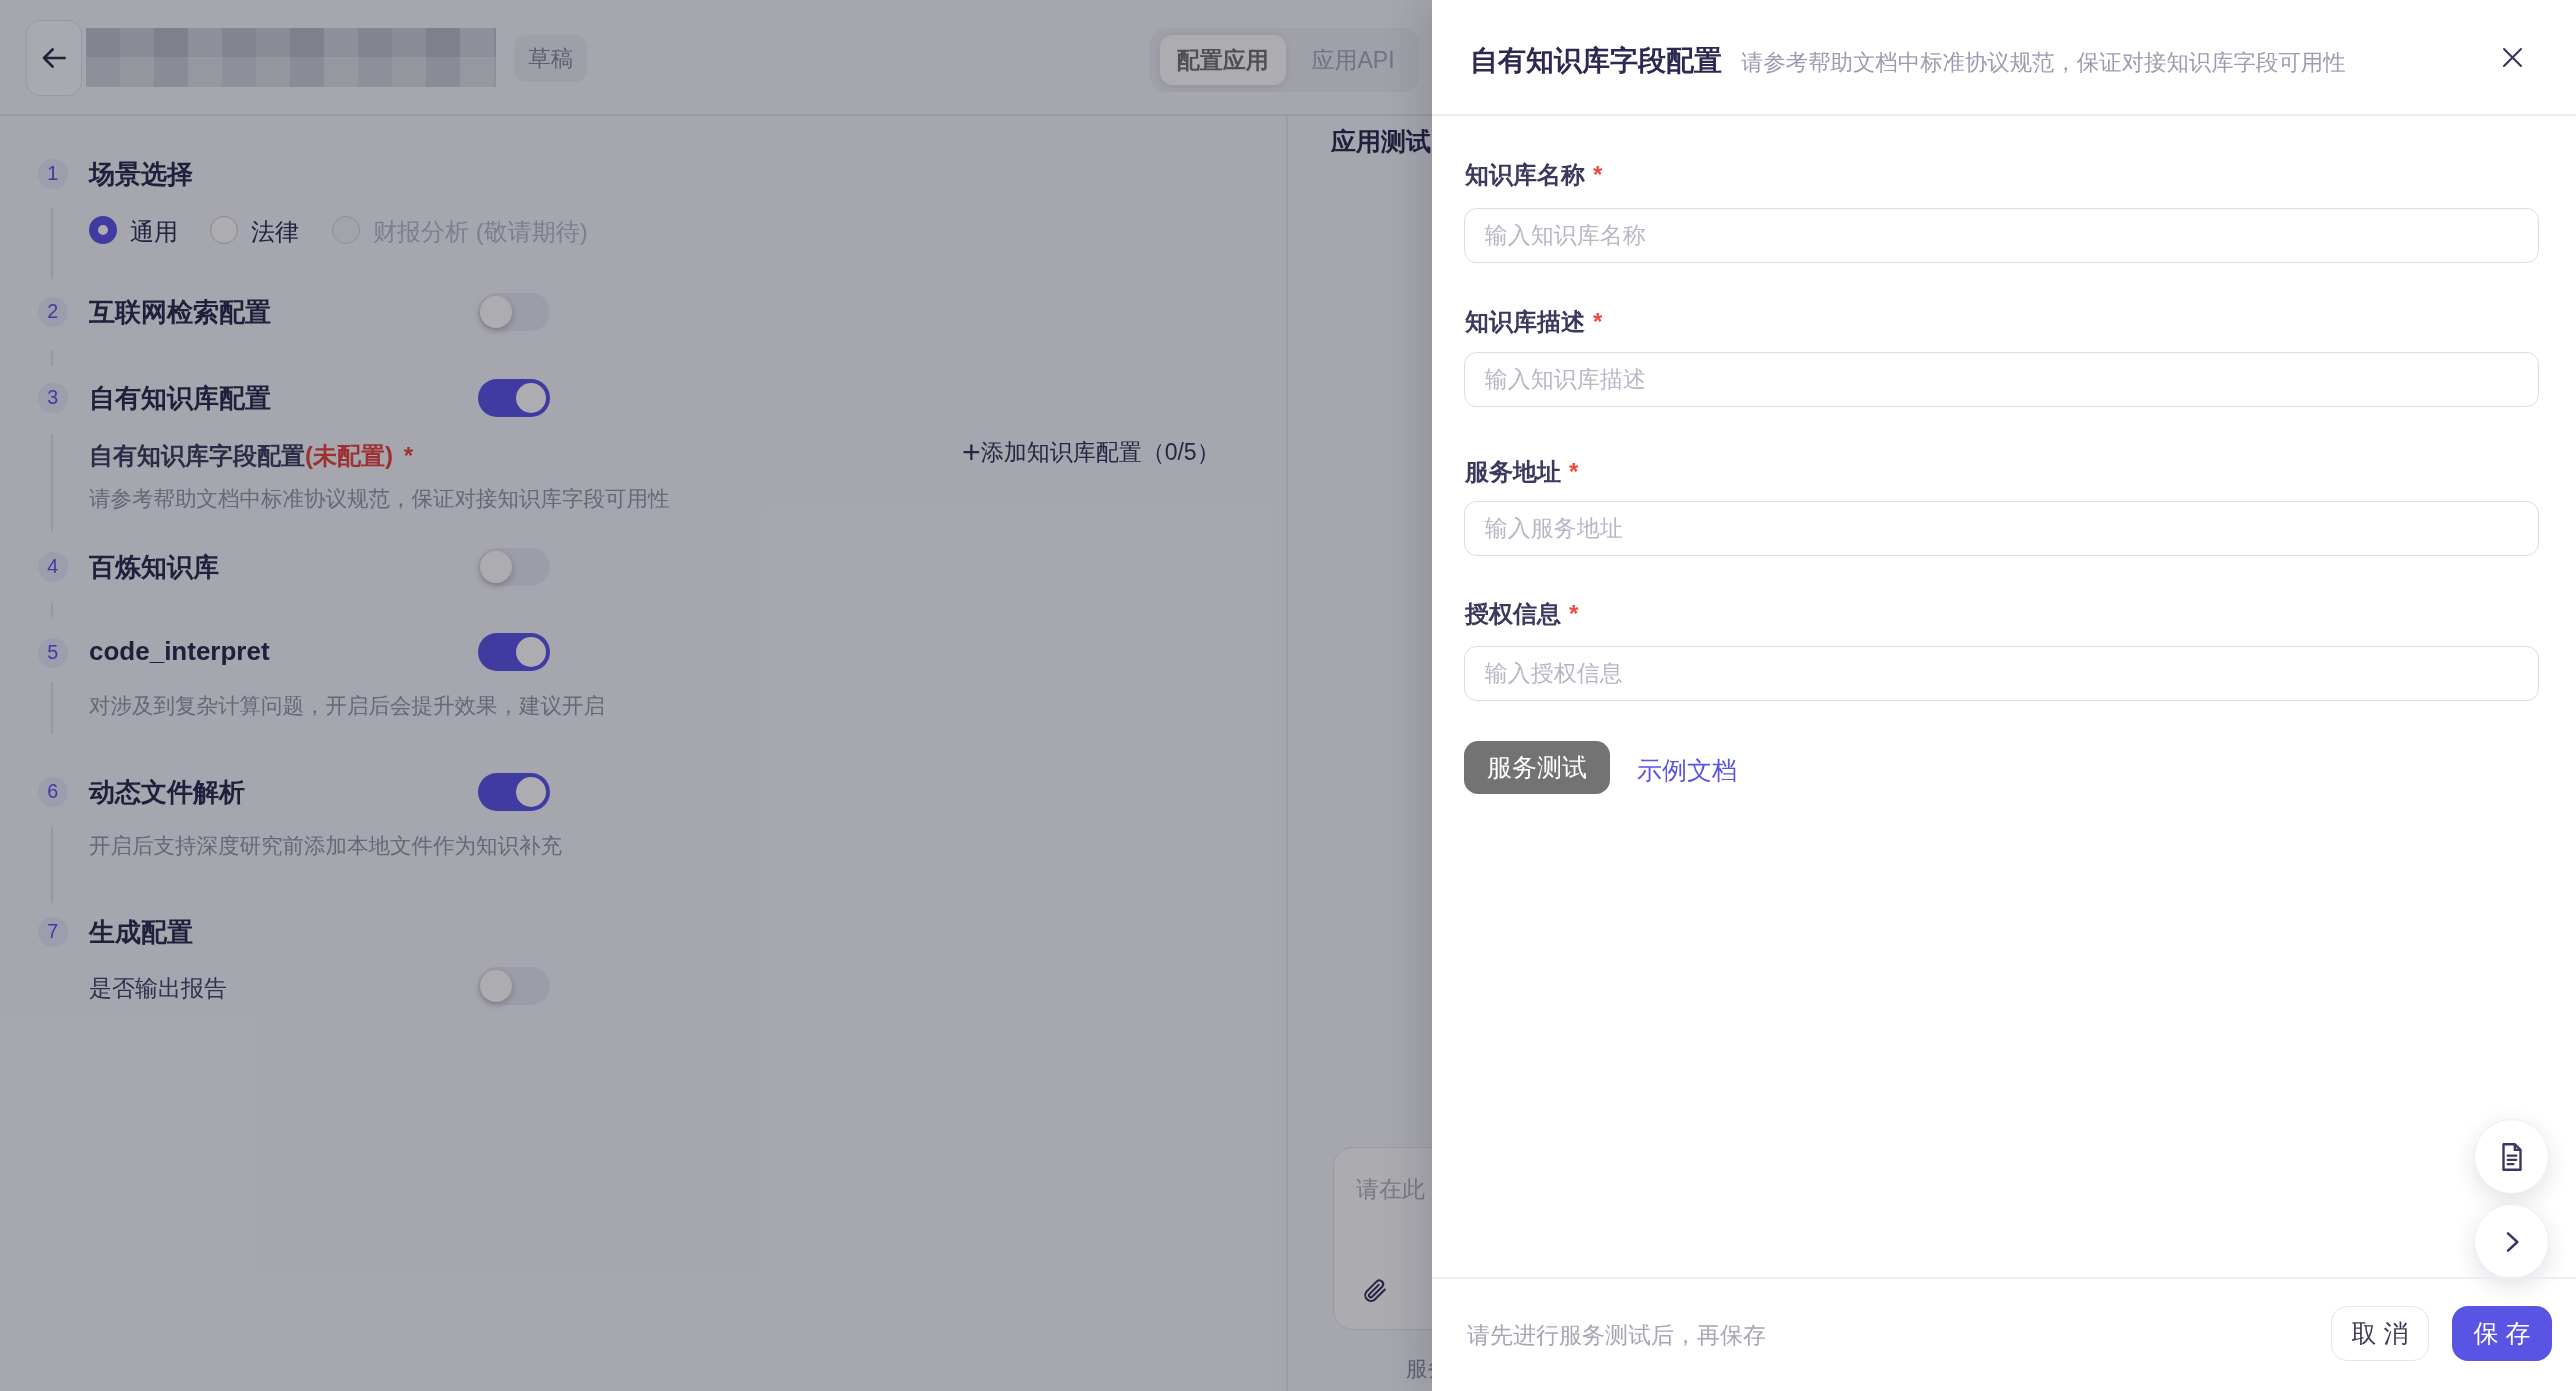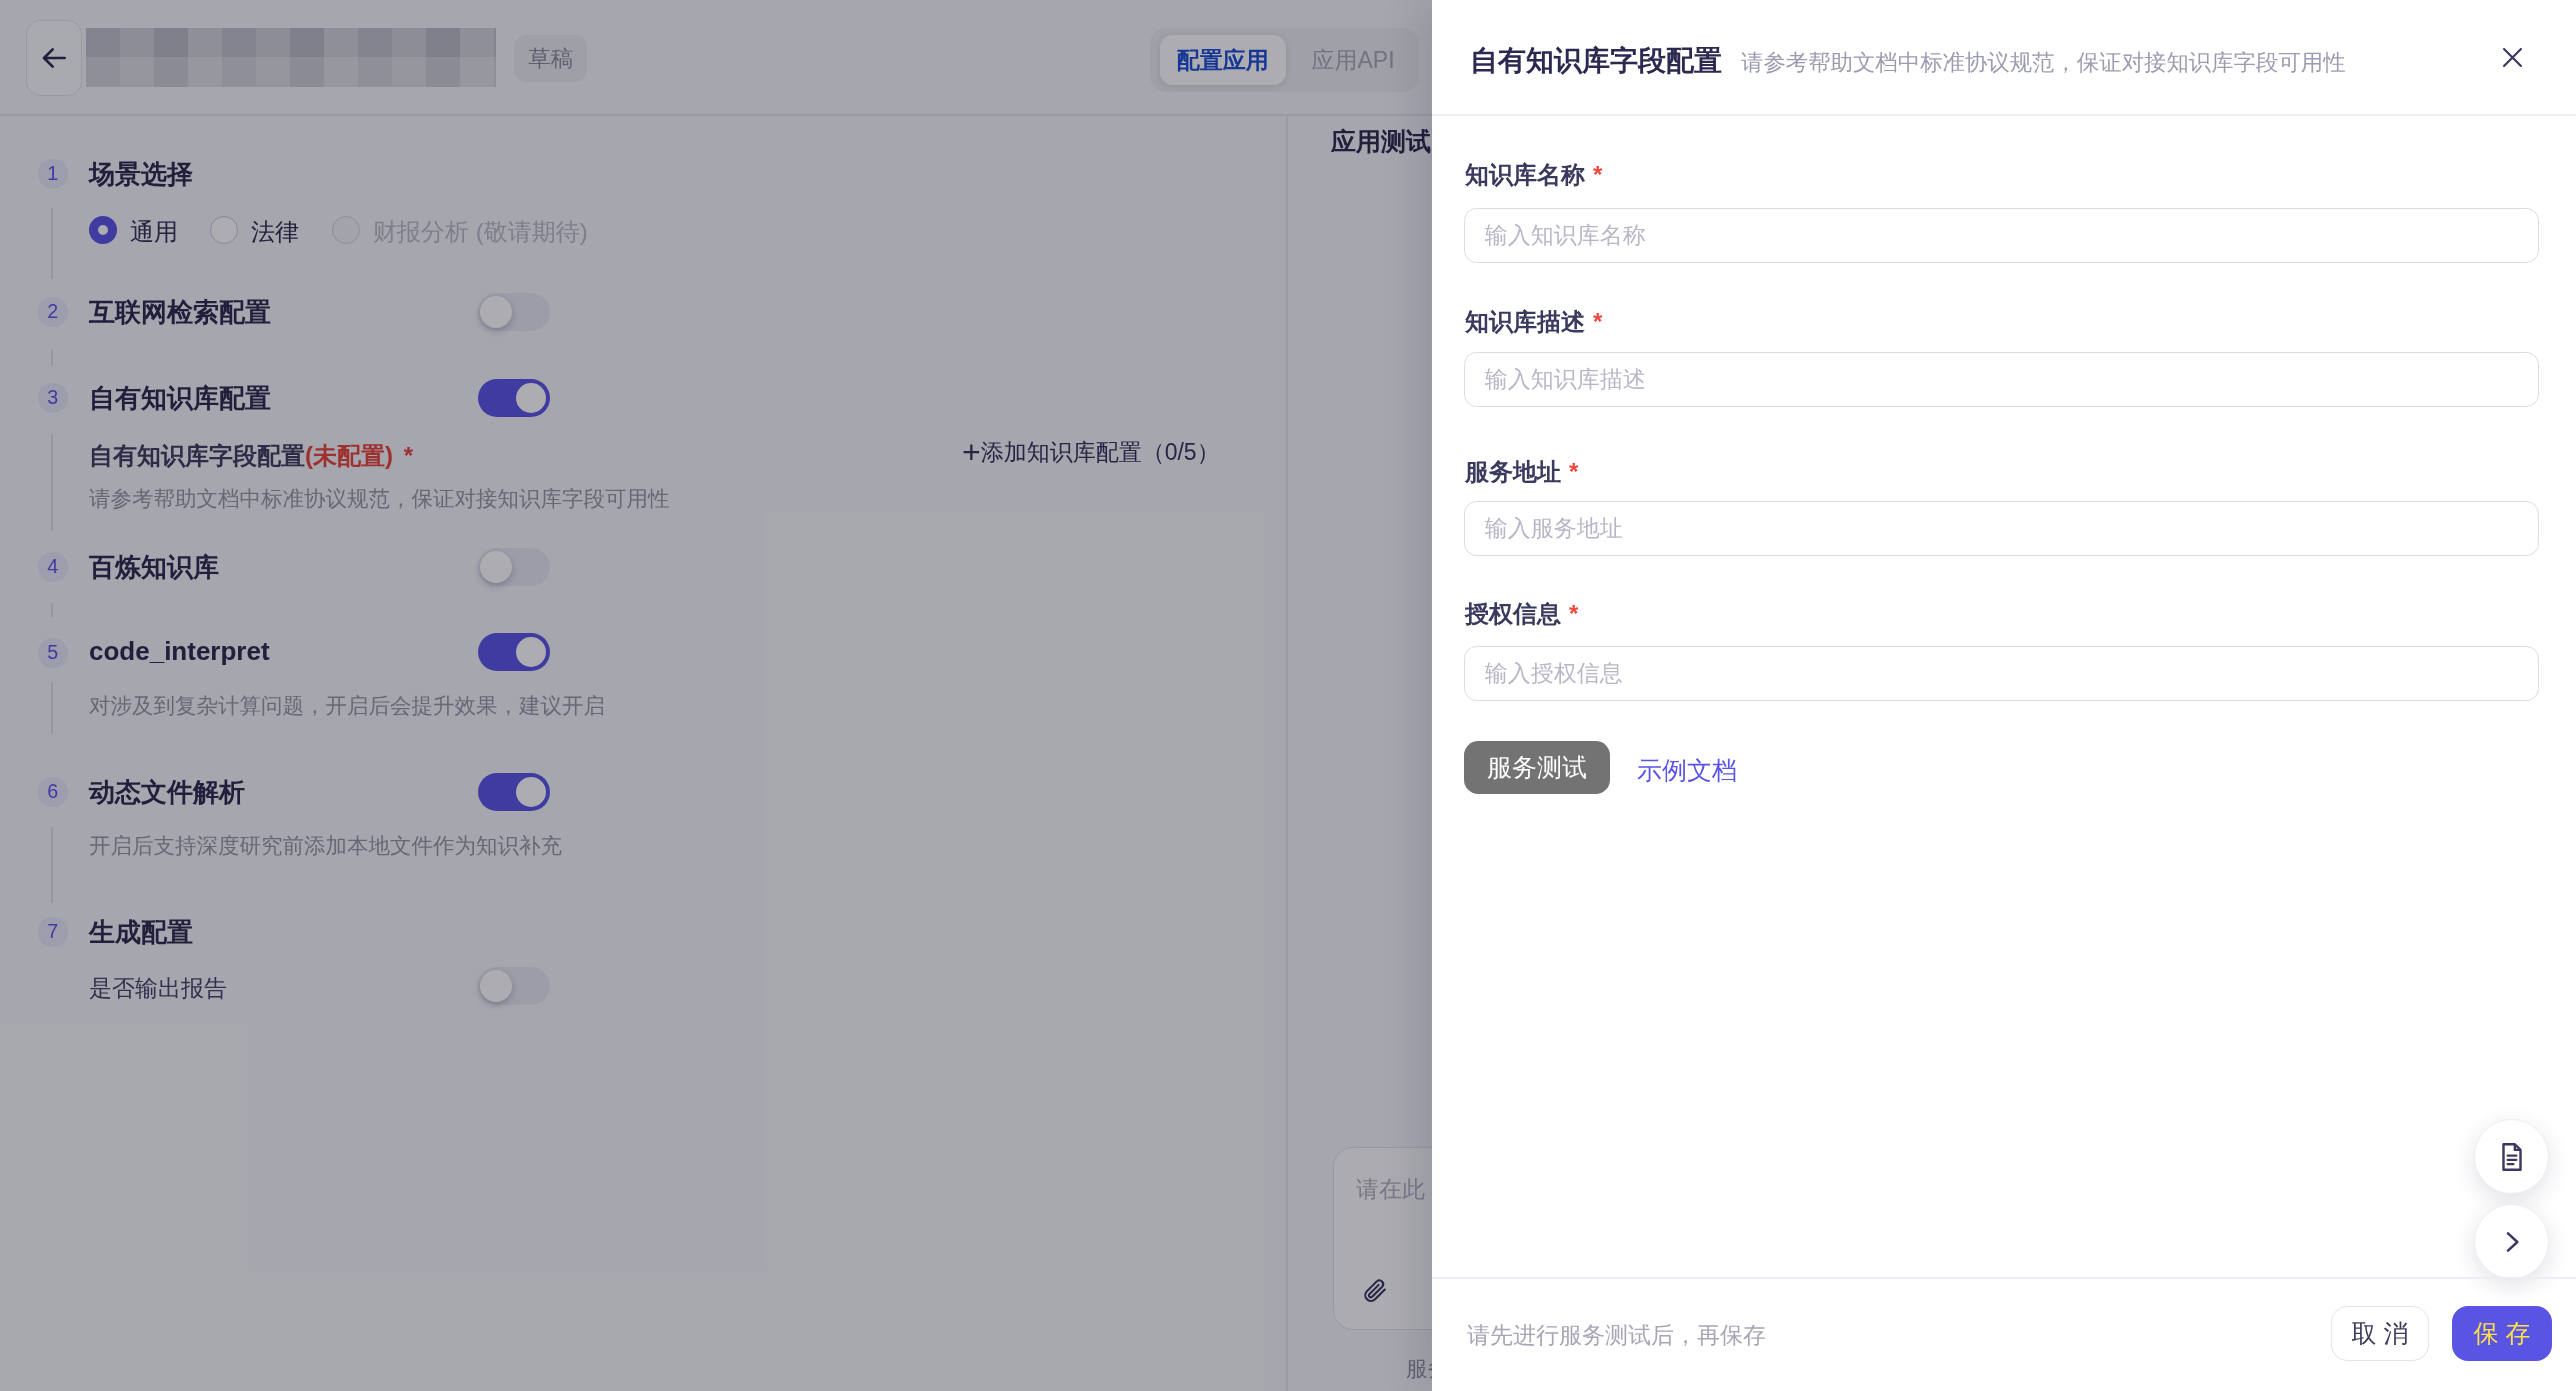--- a/index.html
+++ b/index.html
@@ -13,21 +13,21 @@
     background:#fbfbfd;display:flex;align-items:center;justify-content:center;}
   .mosaic{left:86px;top:28px;width:410px;height:59px;
     background:
       linear-gradient(rgba(0,0,0,0) 0 29.5px, rgba(255,255,255,.28) 29.5px 59px),
       repeating-linear-gradient(90deg,#c3c3cd 0 34px,#cfcfd8 34px 68px,#bcbcc7 68px 102px,#d3d3db 102px 136px);}
   .draft-badge{left:514px;top:35px;height:47px;padding:0 14.3px;border-radius:12.5px;background:#ebebf2;
     color:#8b8b9c;font-size:22.4px;display:flex;align-items:center;}
   .tabs{left:1150px;top:28px;width:269px;height:64px;border-radius:16px;background:#ededf2;}
   .tab-active{position:absolute;left:9.8px;top:7.2px;width:126px;height:50px;border-radius:12.5px;background:#ffffff;
     box-shadow:0 1.8px 7.2px rgba(40,40,80,.10);display:flex;align-items:center;justify-content:center;
-    font-size:23px;font-weight:700;color:#1d4ed8;}
+    font-size:23px;font-weight:700;color:#737373;}
   .tab-inactive{position:absolute;left:145px;top:7.2px;width:116px;height:50px;display:flex;align-items:center;
     justify-content:center;font-size:23px;color:#a8a8b9;}
   .hdr-line{left:0;top:114px;width:2576px;height:1.8px;background:#e6e6ee;}
   .v-line{left:1286px;top:116px;width:1.8px;height:1275px;background:#e6e6ee;}
   .test-title{left:1331px;top:125px;font-size:25px;font-weight:700;color:#2b2a4e;white-space:nowrap;}
 
   .step-num{width:29.5px;height:29.5px;border-radius:50%;background:#e9e8fb;color:#5a54e5;font-size:19.7px;
     display:flex;align-items:center;justify-content:center;left:38px;}
   .step-title{left:89px;font-size:26px;font-weight:700;color:#2b2a4e;white-space:nowrap;}
   .conn{left:51px;width:1.8px;background:#dfdfeb;}
@@ -72,21 +72,21 @@
   .f-input::placeholder{color:#b7b7c7;}
   .btn-test{left:32px;top:741px;width:146px;height:53px;border-radius:14.3px;background:#737373;color:#fff;
     font-size:25px;display:flex;align-items:center;justify-content:center;}
   .link-doc{left:205px;top:754px;font-size:25px;color:#5a54e5;white-space:nowrap;}
   .float-btn{width:75px;height:75px;border-radius:50%;background:#fff;border:1.8px solid #eeeef4;
     box-shadow:0 7.2px 23px rgba(30,30,70,.13);display:flex;align-items:center;justify-content:center;left:1042px;}
   .drawer-foot-line{left:0;top:1277px;width:1144px;height:1.8px;background:#ededf3;}
   .foot-hint{left:35px;top:1320px;font-size:23px;color:#a6a6b6;white-space:nowrap;}
   .btn-cancel{left:899px;top:1306px;width:98px;height:55px;border-radius:16px;border:1.8px solid #e4e4ea;
     background:#fff;color:#3c3b58;font-size:25px;display:flex;align-items:center;justify-content:center;}
-  .btn-save{left:1020px;top:1306px;width:100px;height:55px;border-radius:16px;background:#5a54e5;color:#fde047;
+  .btn-save{left:1020px;top:1306px;width:100px;height:55px;border-radius:16px;background:#5a54e5;color:#ffffff;
     font-size:25px;display:flex;align-items:center;justify-content:center;}
 </style>
 </head>
 <body>
 
 <div class="screen">
 
   <div class="page">
 
     <div class="abs back-btn">

